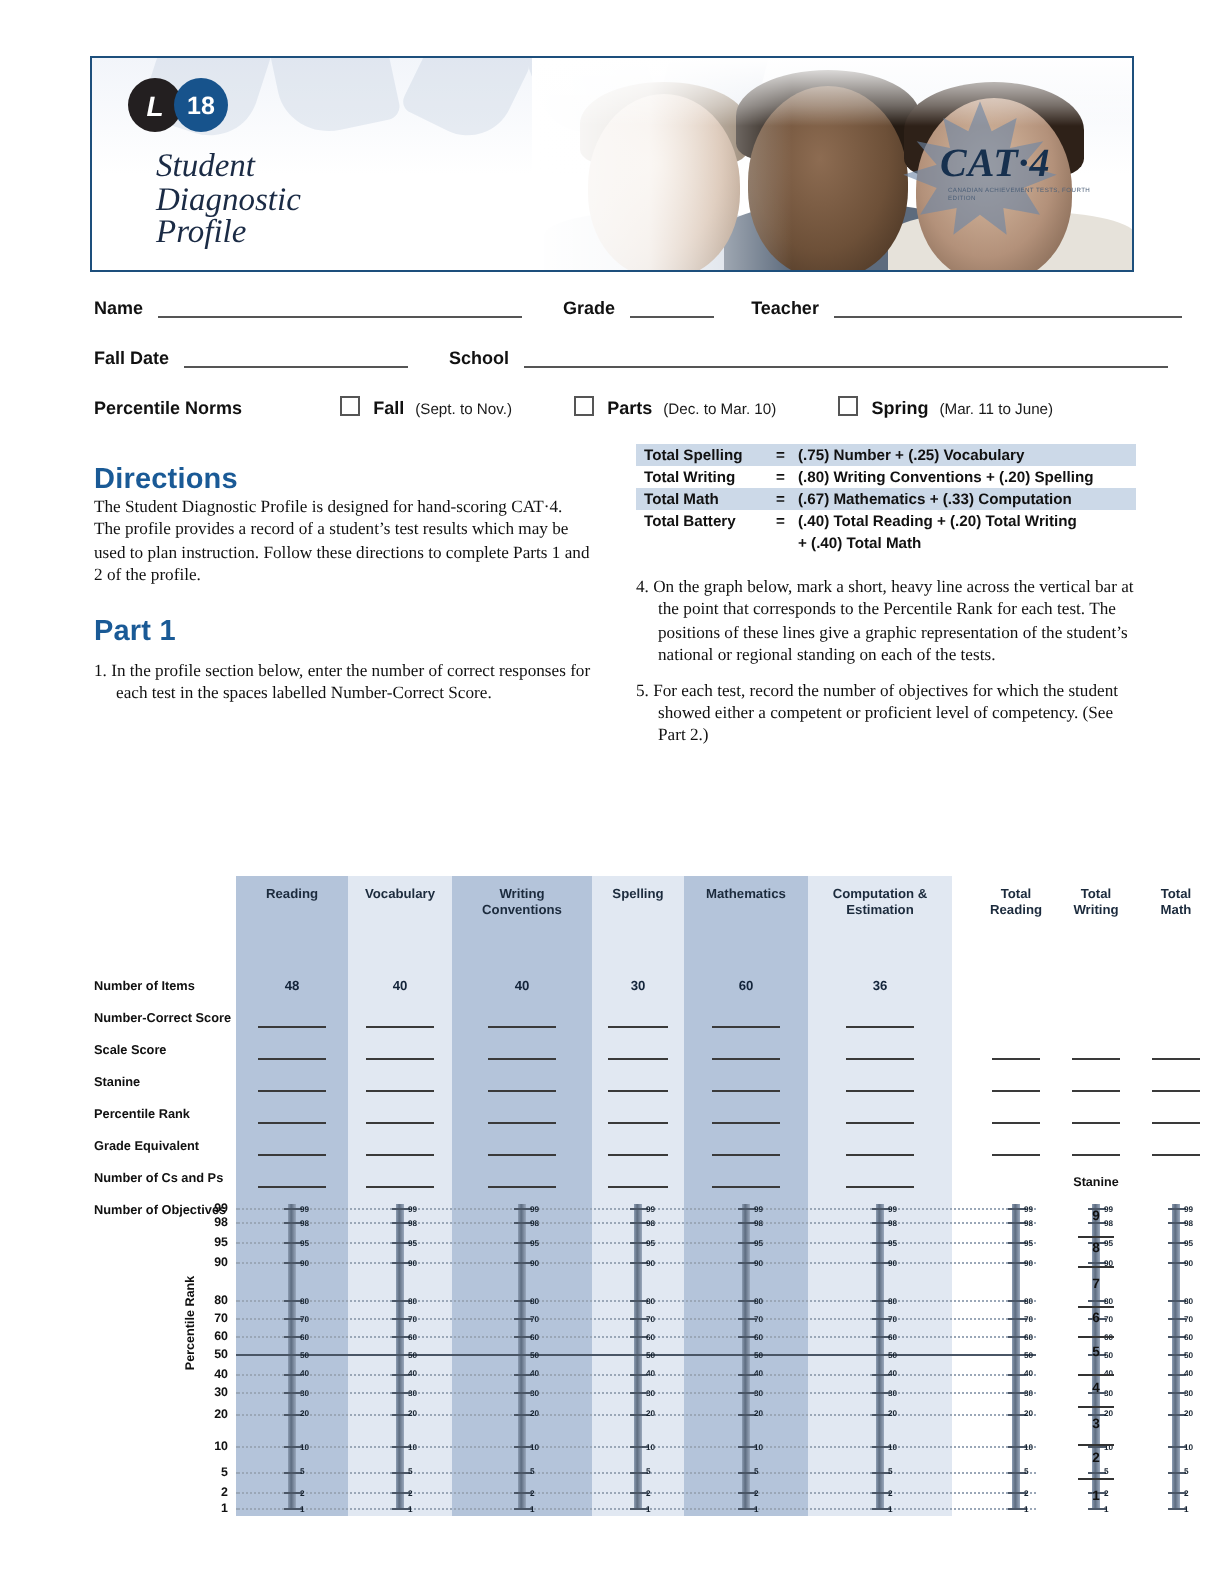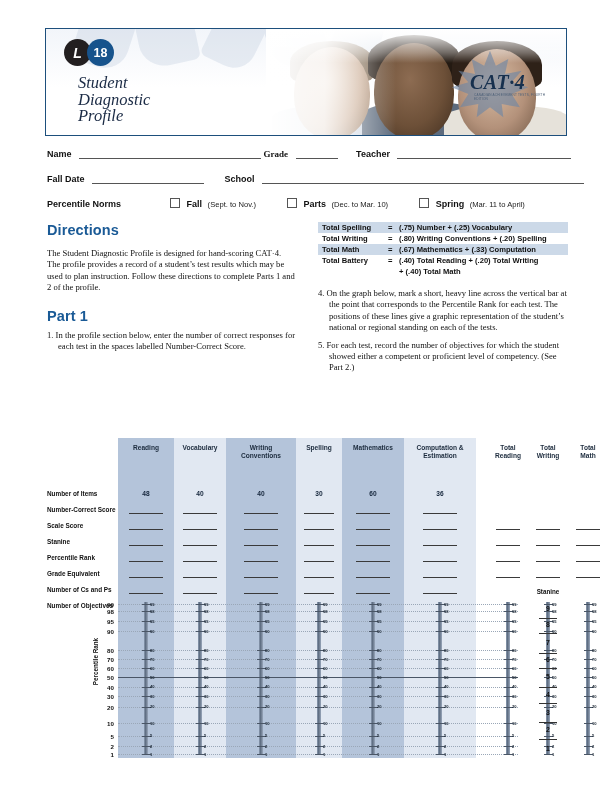--- a/index.html
+++ b/index.html
@@ -169,21 +169,21 @@
         <path d="M50 2 L57 20 L72 12 L68 30 L88 26 L76 40 L96 46 L76 54 L86 70 L64 66 L66 82 L50 70 L34 82 L36 66 L14 70 L24 54 L4 46 L24 40 L12 26 L32 30 L28 12 L43 20 Z" fill="#6c86a6" opacity="0.85"></path>
       </svg>
       <div class="cat-text">CAT·4</div>
       <div class="cat-sub">CANADIAN ACHIEVEMENT TESTS, FOURTH EDITION</div>
     </div>
   </div>
 
   <div class="fieldrow" style="left:47px;top:148px;">
     <span class="flabel">Name</span>
     <span class="fline" style="width:182px;margin-left:5px;"></span>
-    <span class="flabel" style="font-family:Liberation Serif, serif;">Grade</span>
+    <span class="flabel" style="margin-left:18px;">Grade</span>
     <span class="fline" style="width:42px;margin-left:5px;"></span>
     <span class="flabel" style="margin-left:16px;">Teacher</span>
     <span class="fline" style="width:174px;margin-left:5px;"></span>
   </div>
 
   <div class="fieldrow" style="left:47px;top:173px;">
     <span class="flabel">Fall Date</span>
     <span class="fline" style="width:112px;margin-left:5px;"></span>
     <span class="flabel" style="margin-left:18px;">School</span>
     <span class="fline" style="width:322px;margin-left:5px;"></span>
@@ -195,24 +195,24 @@
     <span class="chk"></span>
     <span class="flabel">Fall</span>
     <span class="small-caps" style="margin-left:3px;">(Sept. to Nov.)</span>
     <span style="display:inline-block;width:26px;"></span>
     <span class="chk"></span>
     <span class="flabel">Parts</span>
     <span class="small-caps" style="margin-left:3px;">(Dec. to Mar. 10)</span>
     <span style="display:inline-block;width:26px;"></span>
     <span class="chk"></span>
     <span class="flabel">Spring</span>
-    <span class="small-caps" style="margin-left:3px;">(Mar. 11 to April)</span>
-  </div>
-
-  <div class="h-blue" style="left:47px;top:222px;">Directions</div>
+    <span class="small-caps" style="margin-left:3px;">(Mar. 11 to June)</span>
+  </div>
+
+  <div class="h-blue" style="left:47px;top:232px;">Directions</div>
   <div class="bodytext" style="left:47px;top:248px;width:248px;">
     <p>The Student Diagnostic Profile is designed for hand-scoring CAT·4. The profile provides a record of a student’s test results which may be used to plan instruction. Follow these directions to complete Parts 1 and 2 of the profile.</p>
   </div>
 
   <div class="h-blue" style="left:47px;top:308px;">Part 1</div>
   <div class="bodytext" style="left:47px;top:330px;width:250px;">
     <div class="num">1. In the profile section below, enter the number of correct responses for each test in the spaces labelled Number-Correct Score.</div>
   </div>
 
   <div class="formulas">

